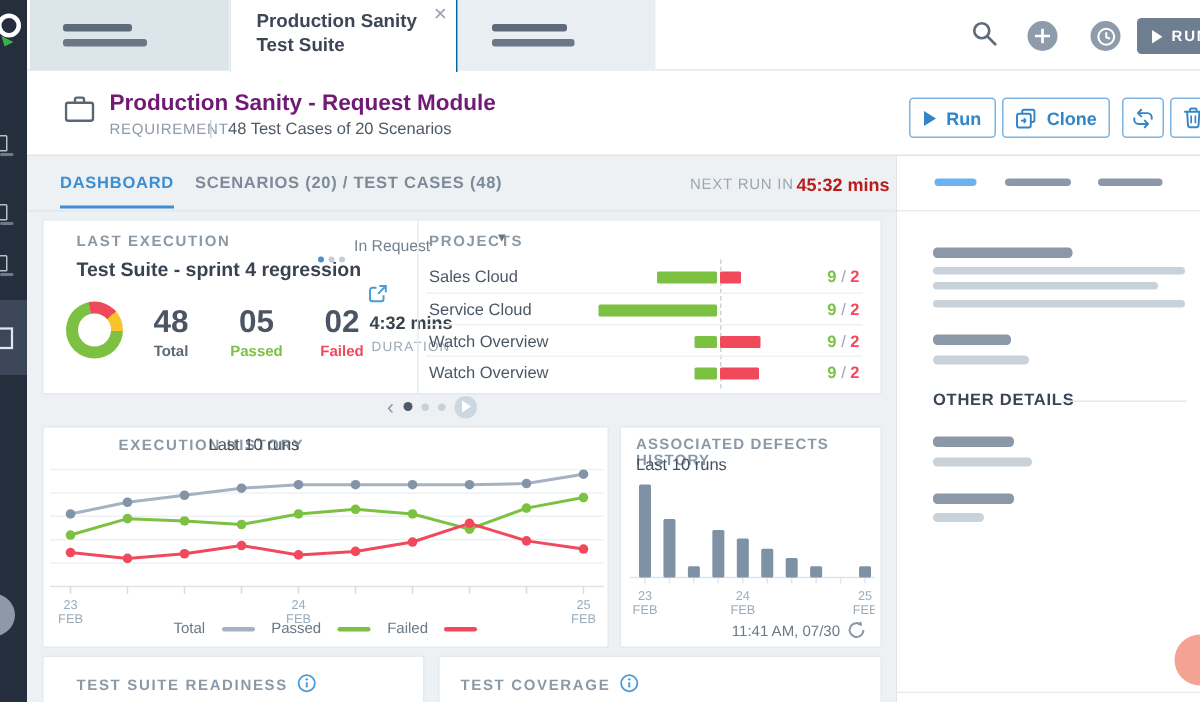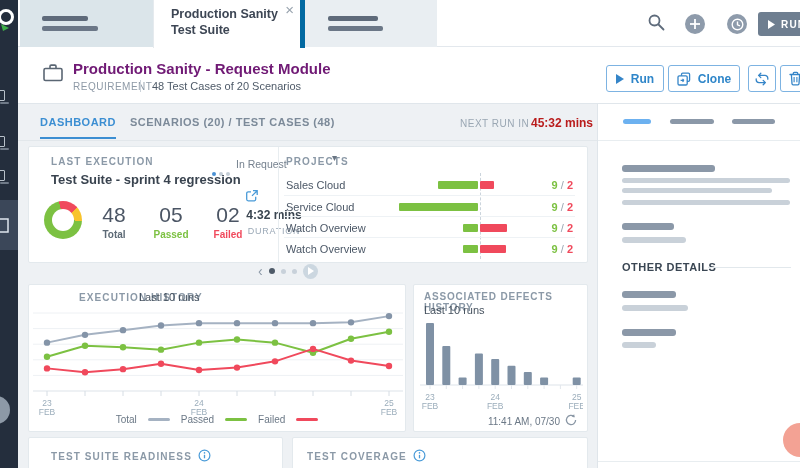--- a/index.html
+++ b/index.html
@@ -10,21 +10,21 @@
   .sidebar{position:absolute;left:0;top:0;width:18px;height:468px;background:#242e3d;overflow:hidden;z-index:30;}
   .sb-stub{position:absolute;}
   .sb-stub .box{position:absolute;left:-3px;top:0;width:6px;height:9px;border:1px solid #b7c0c9;border-radius:1px;}
   .sb-stub .bar{position:absolute;left:0;top:12px;width:9px;height:2px;background:#6f7a88;border-radius:1px;}
   .sb-active{position:absolute;left:0;top:200px;width:18px;height:50px;background:#3b4759;}
   .sb-avatar{position:absolute;left:-18px;top:396px;width:28px;height:28px;border-radius:50%;background:#8d99a7;}
   
   .topbar{position:absolute;left:18px;top:0;width:782px;height:47px;background:#fff;border-bottom:1px solid #e3e8ed;box-sizing:border-box;}
   .tab{position:absolute;top:0;height:47px;box-sizing:border-box;}
   .tab-skel1{left:2px;width:133px;background:#dbe5ea;}
-  .tab-active{left:135px;width:152px;background:#fff;border-left:1px solid #e5eaee;border-right:5px solid #0369a1;height:48px;z-index:2;}
+  .tab-active{left:135px;width:152px;background:#fff;border-left:1px solid #e5eaee;border-right:1px solid #0369a1;height:48px;z-index:2;}
   .tab-skel2{left:287px;width:132px;background:#e9eef2;}
   .tab-bar{position:absolute;height:5px;border-radius:2px;background:#5e6a7a;}
   .tab-title{position:absolute;left:17px;top:7px;width:112px;font-size:12.5px;font-weight:bold;color:#3d4654;line-height:1.25;}
   .tab-close{position:absolute;right:6px;top:3px;font-size:15px;color:#98a3ae;cursor:pointer;line-height:14px;}
   .tb-circle{position:absolute;top:14px;width:20px;height:20px;border-radius:50%;background:#8e9bab;display:flex;align-items:center;justify-content:center;color:#fff;}
   .tb-run{position:absolute;left:740px;top:12px;width:60px;height:24px;background:#6e7e90;border-radius:3px;display:flex;align-items:center;justify-content:flex-start;padding-left:10px;gap:6px;color:#fff;font-size:10px;font-weight:bold;letter-spacing:1.2px;box-sizing:border-box;}
   
   .suite-header{position:absolute;left:18px;top:48px;width:782px;height:56px;background:#fff;border-bottom:1px solid #e0e6eb;box-sizing:border-box;}
   .sh-title{position:absolute;left:55px;top:12px;font-size:15px;font-weight:bold;color:#701a75;}
   .sh-type{position:absolute;left:55px;top:33px;font-size:10px;letter-spacing:.5px;color:#8d99a6;}
@@ -42,21 +42,21 @@
   .nr-value{position:absolute;left:531px;top:116px;font-size:12px;font-weight:bold;color:#b91c1c;}
   
   .card{position:absolute;background:#fff;border:1px solid #e3e9ed;border-radius:2px;box-sizing:border-box;}
   .card-title{font-size:10px;font-weight:bold;letter-spacing:1.1px;color:#8b99a7;}
   
   .lex-dots span{display:inline-block;width:4px;height:4px;border-radius:50%;margin-right:3px;}
   .lex-name{position:absolute;left:22px;top:25px;font-size:13px;font-weight:bold;color:#39434f;}
   .donut{position:absolute;left:15px;top:54px;width:38px;height:38px;border-radius:50%;}
   .donut::after{content:"";position:absolute;left:8px;top:8px;width:22px;height:22px;border-radius:50%;background:#fff;}
   .stat{position:absolute;top:56px;width:46px;text-align:center;}
-  .stat .v{font-size:21px;color:#4b5564;}
+  .stat .v{font-size:21px;color:#4b5564;font-weight:bold;}
   .stat .l{font-size:10px;margin-top:2px;color:#5d6a76;font-weight:bold;}
   .dur{position:absolute;left:210px;top:61px;width:70px;text-align:center;}
   .dur .v{font-size:12px;font-weight:bold;color:#39444f;}
   .dur .l{font-size:9px;letter-spacing:.8px;color:#9aa8b6;margin-top:4px;}
   .lex-div{position:absolute;left:249px;top:0;width:1px;height:115px;background:#e8edf0;}
   .prow{position:absolute;left:249px;right:0;height:22px;}
   .prow .pname{position:absolute;left:8px;top:5px;font-size:11px;color:#4b5766;}
   .pbar{position:absolute;top:7px;height:8px;border-radius:1px;}
   .pbar.g{right:109px;}
   .pbar.r{left:202px;}

